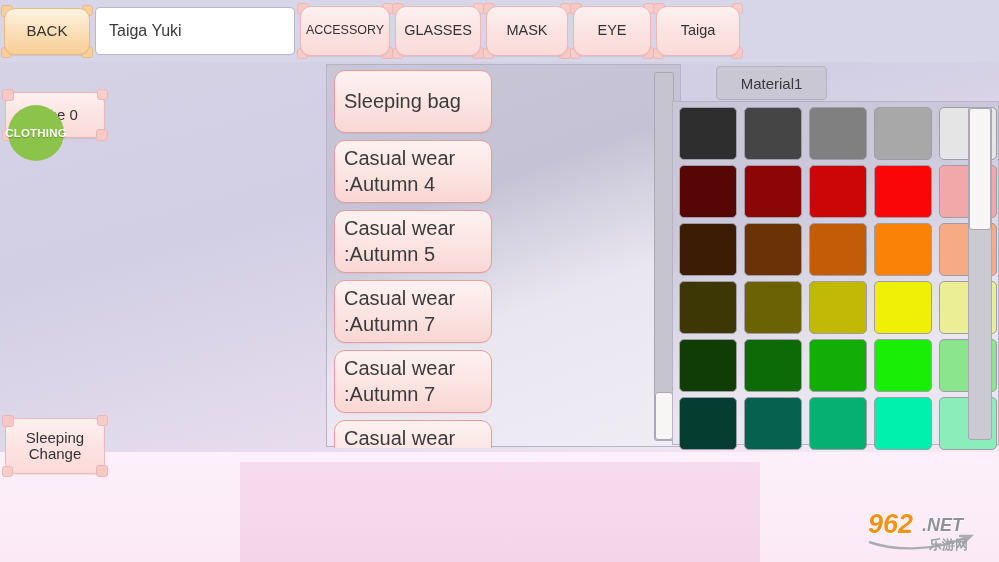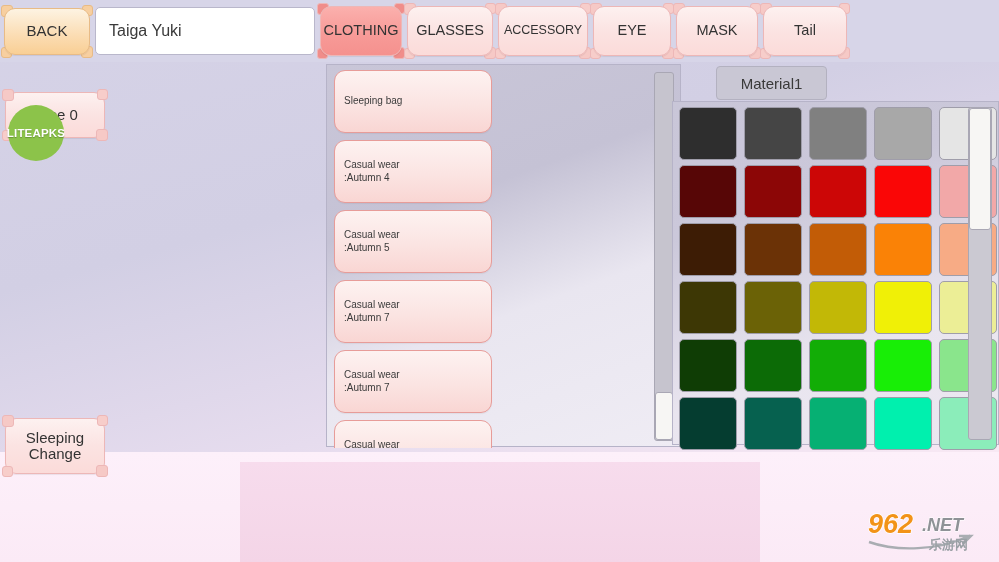--- a/index.html
+++ b/index.html
@@ -76,21 +76,21 @@
   #back-btn{
     width:86px;height:47px;flex:none;
     background:linear-gradient(180deg,#fdf3e2 0%,#fbdcb2 60%,#f9cf95 100%);
     border-color:#e8bb86; font-size:15px;
   }
   #back-btn::before,#back-btn::after,#back-btn .corner-a,#back-btn .corner-b{
     background:#f7cfa0; border-color:#e8bb86;
   }
 
   #name-input{
-    width:220px;height:48px;flex:none;
+    width:200px;height:48px;flex:none;
     background:#fff; border:1px solid #b9b7cb; border-radius:5px;
     padding:0 13px; font-size:16px; color:#3a3a3a;
     font-family:"Liberation Sans",sans-serif;
     outline:none;
   }
 
   .tab{ flex:none; height:50px; padding:0 6px; }
 
   
   #face-btn{
@@ -122,21 +122,21 @@
     position:absolute; left:0; top:0; width:330px; height:383px;
     padding:7px 6px 6px 7px;
     display:flex; flex-wrap:wrap; align-content:flex-start; gap:7px 6px;
     overflow:hidden;
   }
   .item{
     width:158px; height:63px;
     border:1.6px solid #e79c99;
     border-radius:11px;
     background:linear-gradient(180deg,#fdf2f1 0%,#fbe4e2 55%,#f9d6d3 100%);
-    color:#3b3b3b; font-size:10px; line-height:1.28;
+    color:#3b3b3b; font-size:20px; line-height:1.28;
     display:flex; align-items:center;
     padding:0 9px;
     cursor:pointer;
     box-shadow:0 1px 1px rgba(0,0,0,.05);
     white-space:pre-line;
     overflow:hidden;
   }
   .item:first-child{ margin-top:-2px; }
 
   #list-sb-track{
@@ -331,61 +331,56 @@
   <div id="back-btn" class="notch">
     <span class="corner-a"></span>
       <span class="corner-b"></span>
     <span>BACK</span>
   </div>
 
   <input id="name-input" type="text" value="Taiga Yuki" style="">
 
   <div id="tabs-container" style="display:flex;gap:5px;">
 
-  <div class="notch tab active" style="width: 82px;">
+      <div class="notch tab" style="width: 90px;">
         <span class="corner-a"></span>
         <span class="corner-b"></span>
-        <span style="white-space: pre-line;">CLOTHING</span>
+        <span style="white-space: pre-line; font-size: 12.5px;">ACCESSORY</span>
       </div>
       <div class="notch tab" style="width: 86px;">
         <span class="corner-a"></span>
         <span class="corner-b"></span>
         <span style="white-space: pre-line;">GLASSES</span>
       </div>
-      <div class="notch tab" style="width: 90px;">
+      <div class="notch tab" style="width: 82px;">
         <span class="corner-a"></span>
         <span class="corner-b"></span>
-        <span style="white-space: pre-line; font-size: 12.5px;">ACCESSORY</span>
+        <span style="white-space: pre-line;">MASK</span>
       </div>
       <div class="notch tab" style="width: 78px;">
         <span class="corner-a"></span>
         <span class="corner-b"></span>
         <span style="white-space: pre-line;">EYE</span>
       </div>
-      <div class="notch tab" style="width: 82px;">
-        <span class="corner-a"></span>
-        <span class="corner-b"></span>
-        <span style="white-space: pre-line;">MASK</span>
-      </div>
       <div class="notch tab" style="width: 84px;">
         <span class="corner-a"></span>
         <span class="corner-b"></span>
-        <span style="white-space: pre-line;">Tail</span>
+        <span style="white-space: pre-line;">Taiga</span>
       </div>
     </div>
 </div>
 
 <div id="face-btn" class="notch">
   <span class="corner-a"></span>
     <span class="corner-b"></span>
   <span>Face 0</span>
 </div>
 
 <div id="liteapks">
-  <span>LITEAPKS</span>
+  <span>CLOTHING</span>
 </div>
 
 <div id="char-change-btn" class="notch">
   <span class="corner-a"></span>
     <span class="corner-b"></span>
   <span style="white-space:pre-line">Sleeping
 Change</span>
 </div>
 
 <div id="list-panel">

